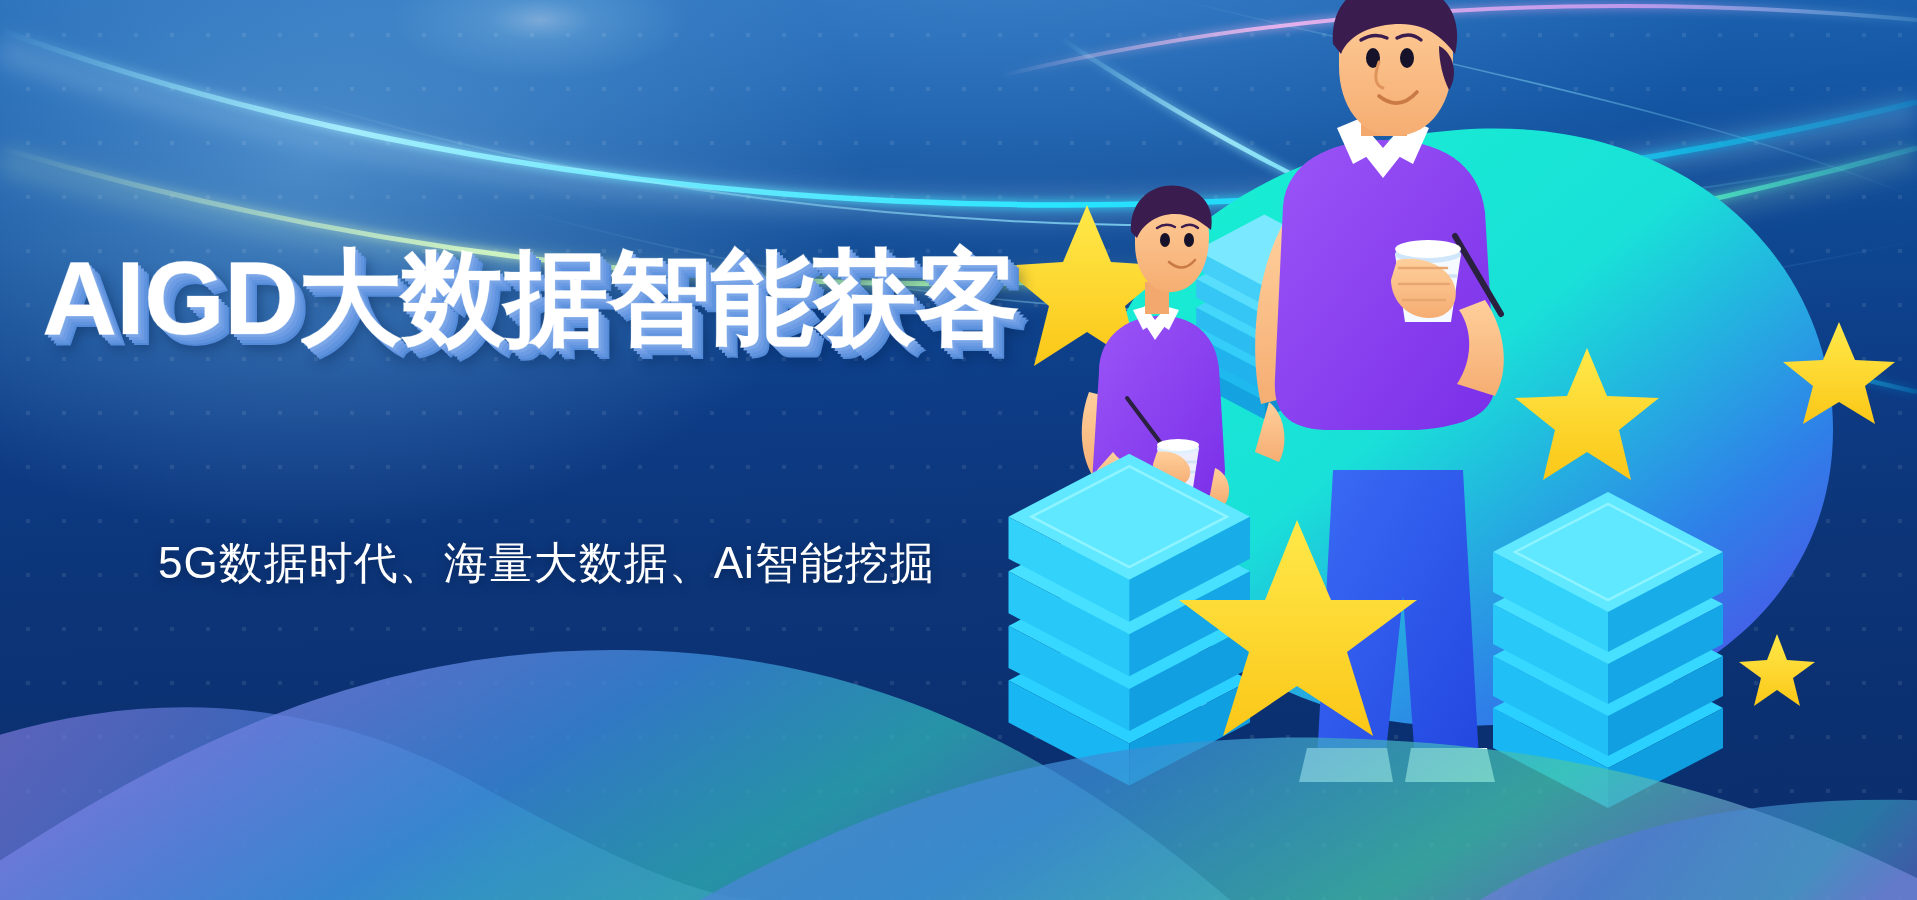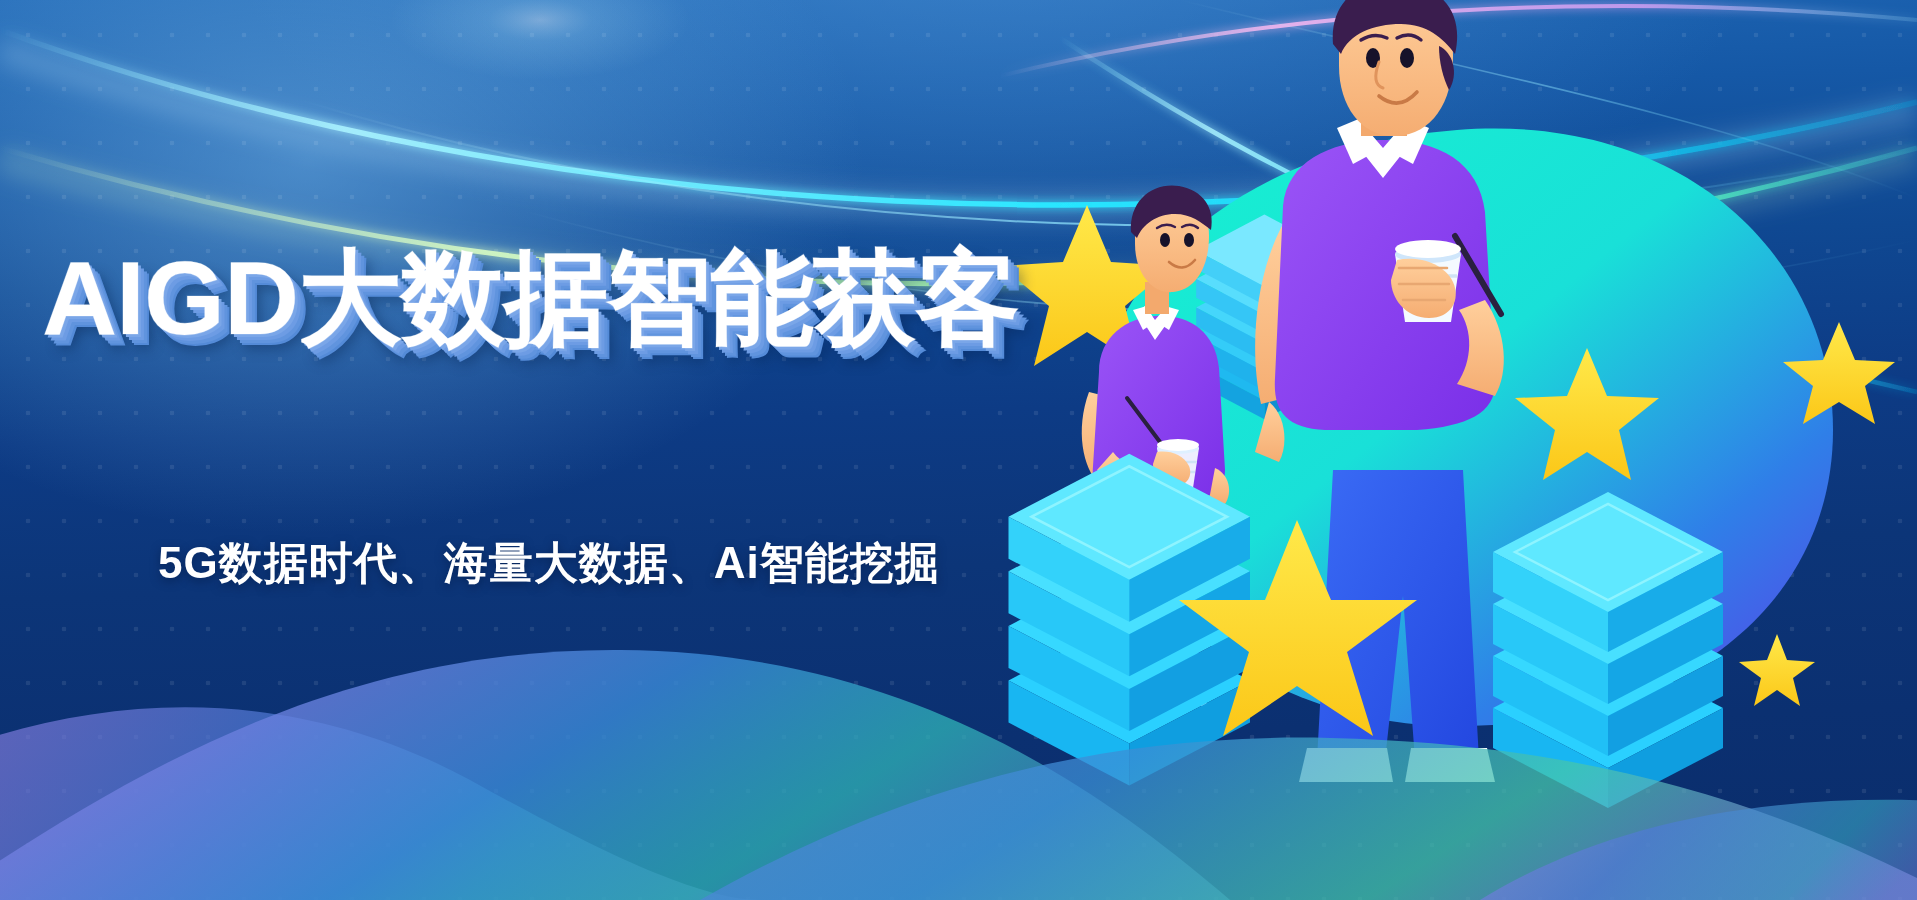--- a/index.html
+++ b/index.html
@@ -48,21 +48,21 @@
       9px 9px 0 #6094de,
       11px 11px 0 #548bd8,
       13px 14px 14px rgba(4,28,72,.45);
     -webkit-text-stroke:1px rgba(255,255,255,.25);
   }
 
   
   .subhead{
     position:absolute;left:158px;top:534px;
     font-size:44px;
-    font-weight:700;
+    font-weight:400;
     letter-spacing:1px;
     color:#ffffff;
     white-space:nowrap;
     text-shadow:0 3px 10px rgba(3,24,64,.55);
   }
 </style>
 </head>
 <body>
 
 <div id="banner">

